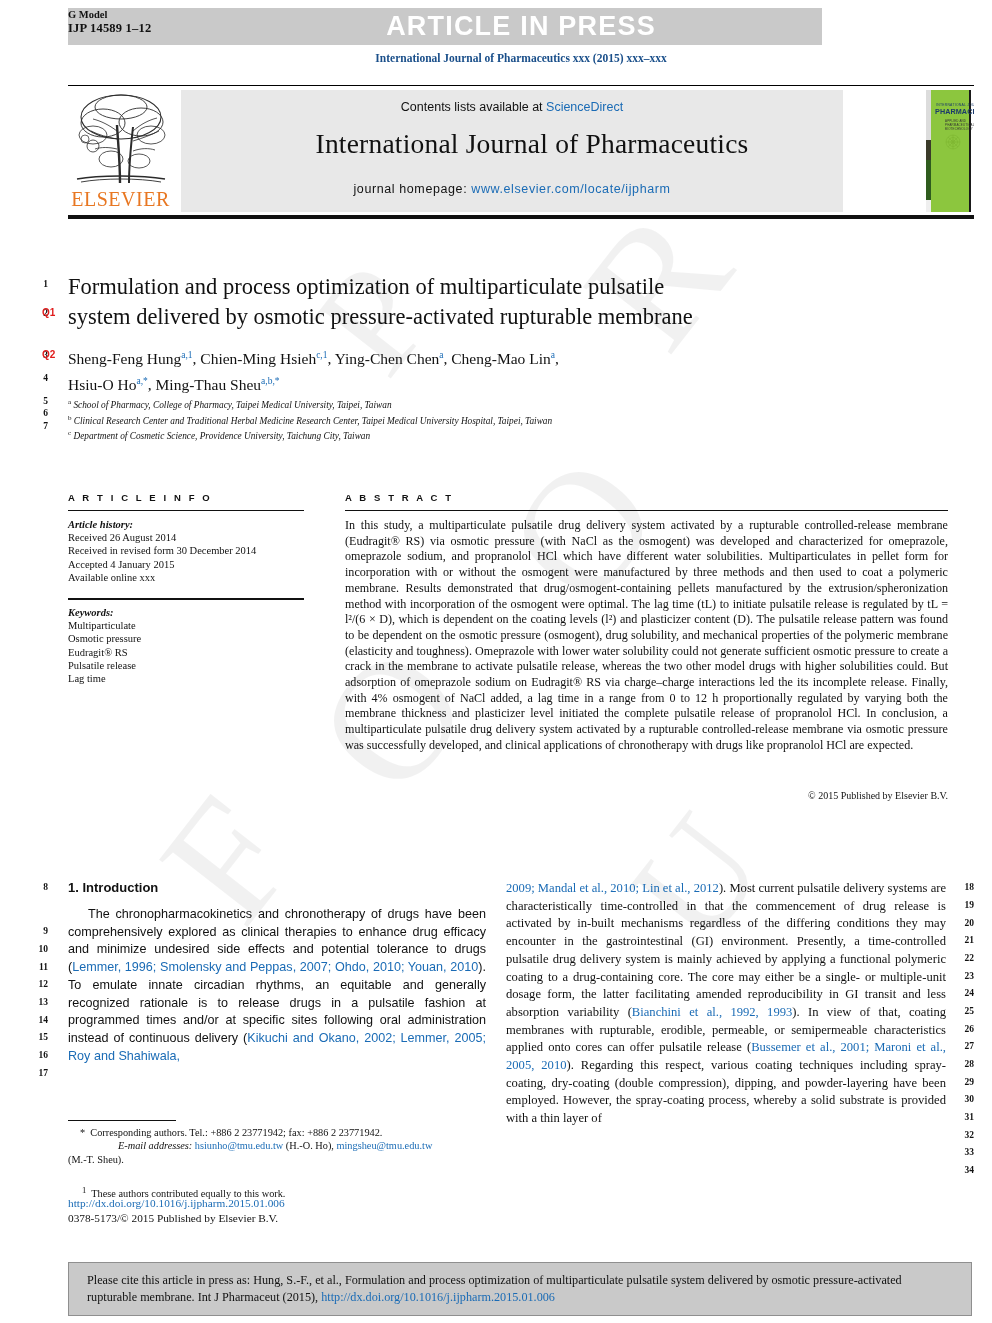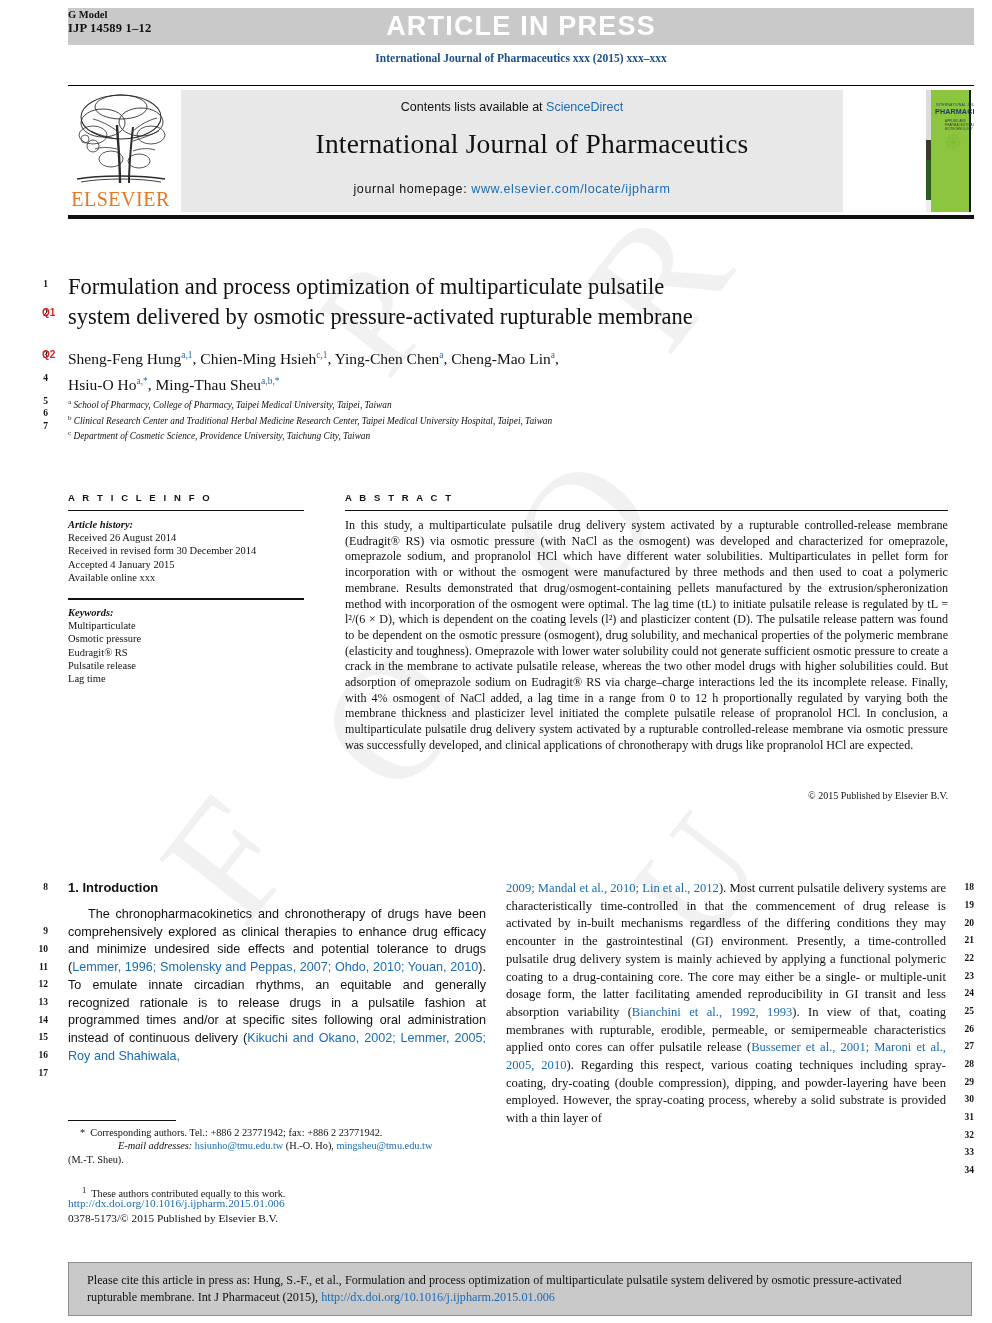--- a/index.html
+++ b/index.html
@@ -20,21 +20,21 @@
     position: absolute;
     left: 0; top: 0;
     width: 992px;
     height: 1323px;
   }
 
   
   .banner {
     position: absolute;
     left: 68px; top: 8px;
-    width: 906px; height: 37px;
+    width: 754px; height: 37px;
     background: #c9c9c9;
   }
   .banner-text {
     position: absolute;
     left: 0; top: 0;
     width: 906px;
     text-align: center;
     font-family: "Liberation Sans", sans-serif;
     font-weight: bold;
     font-size: 27px;

